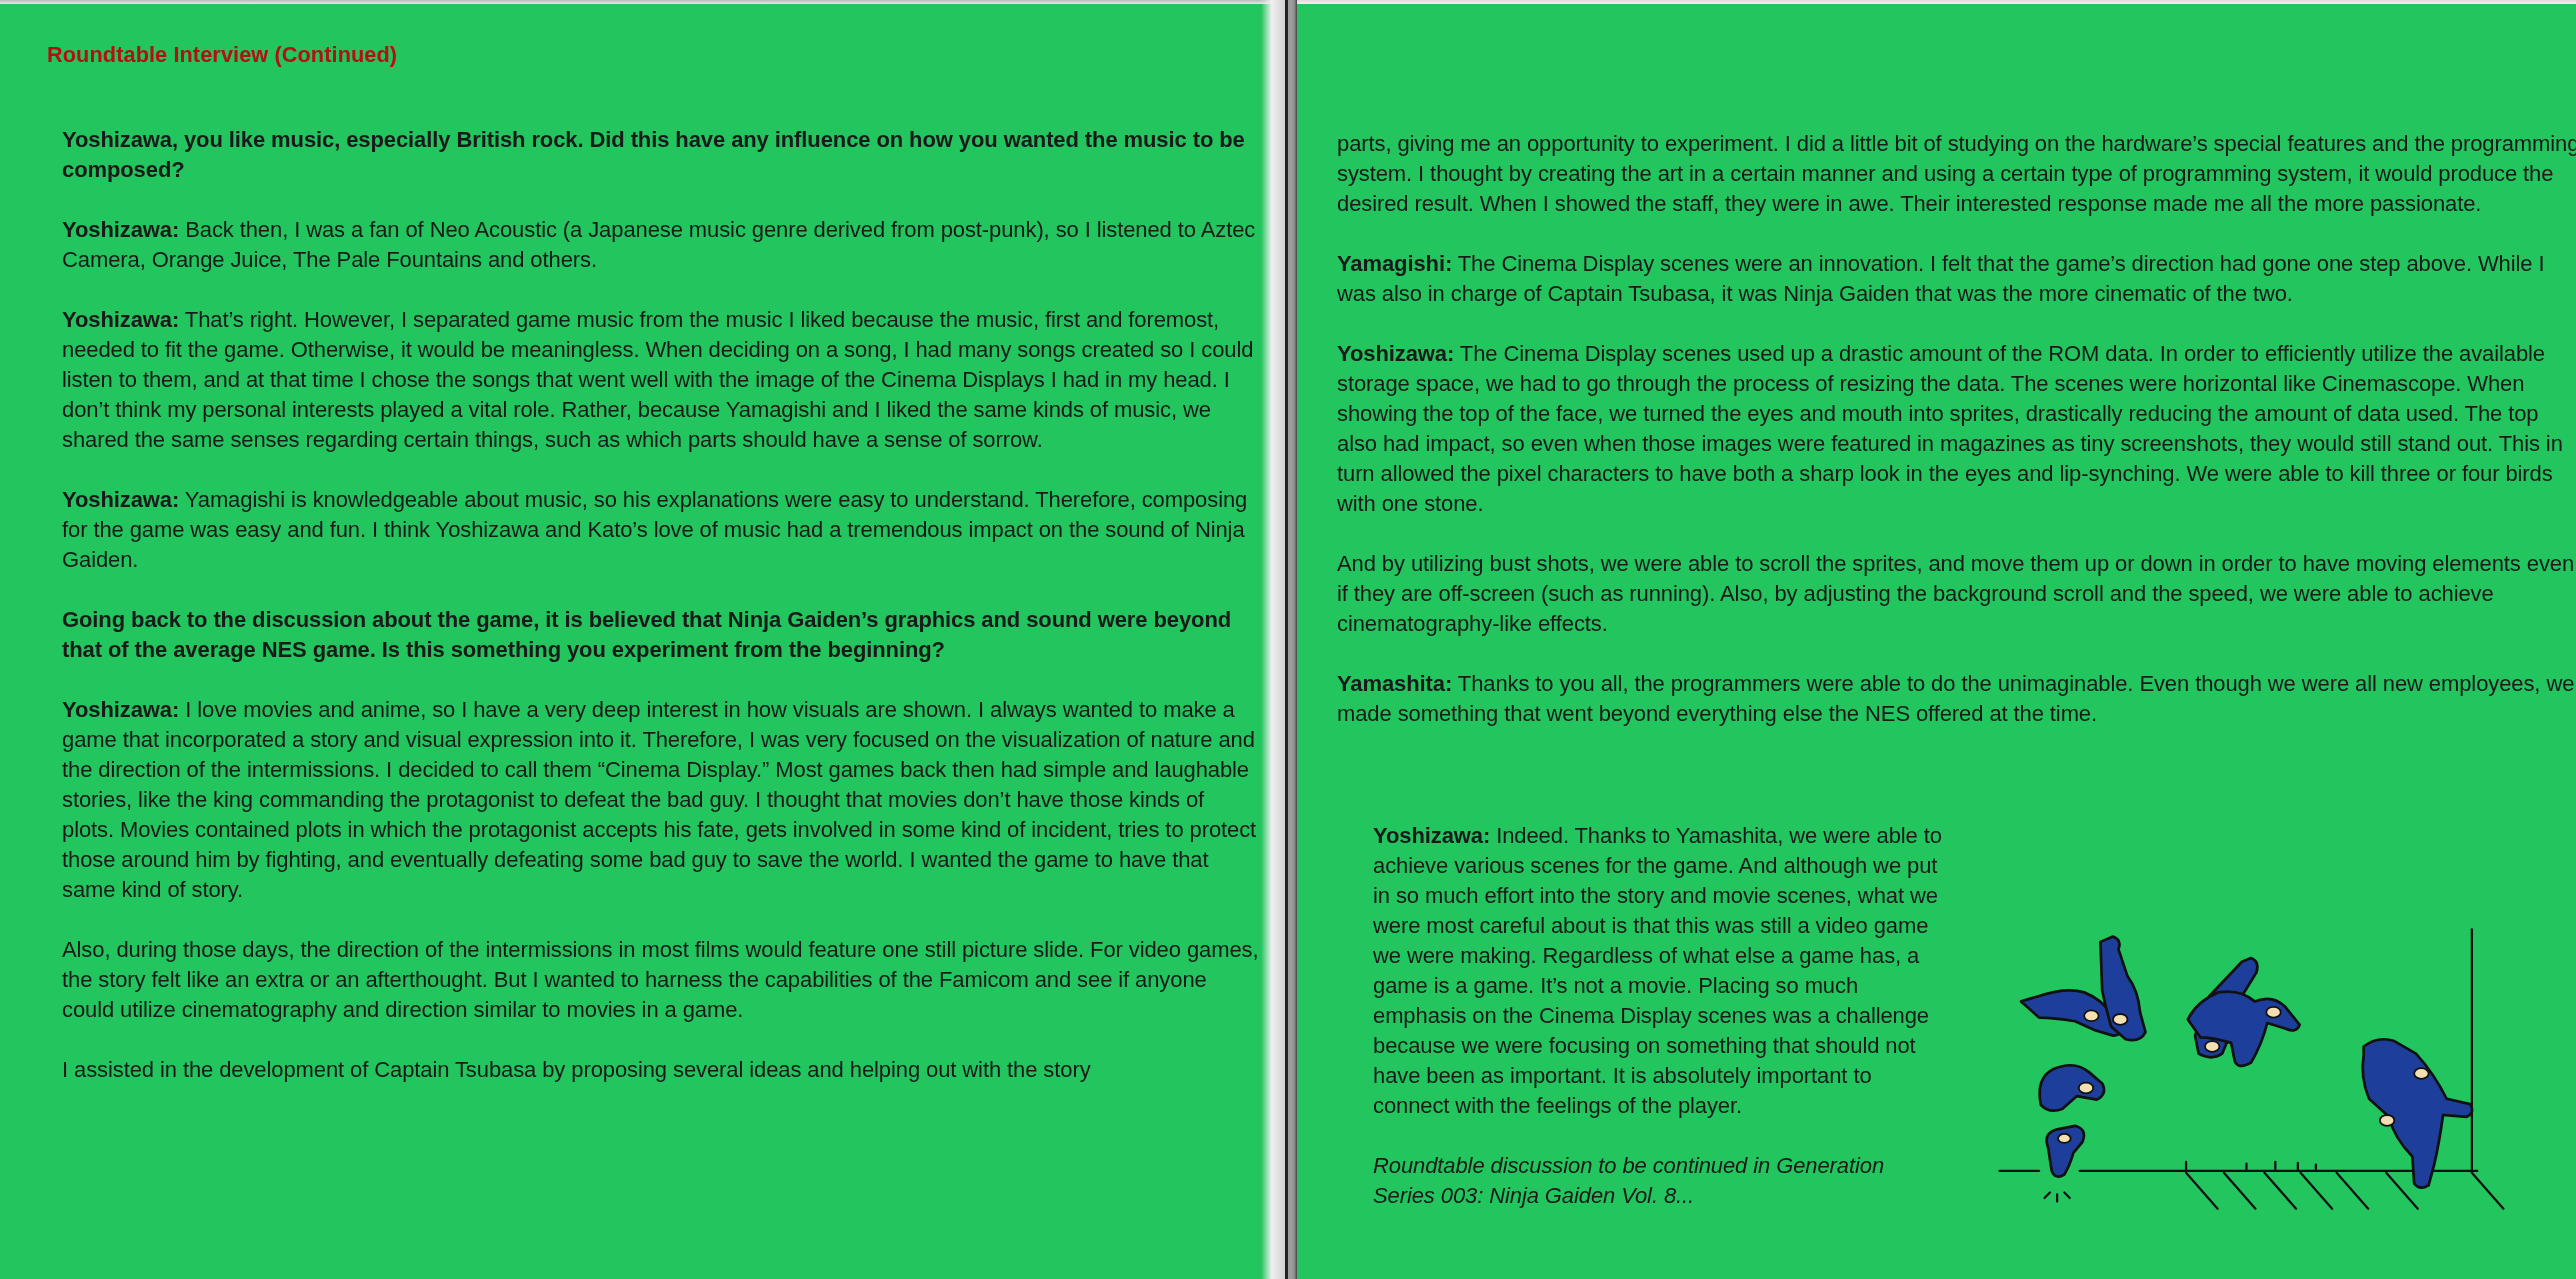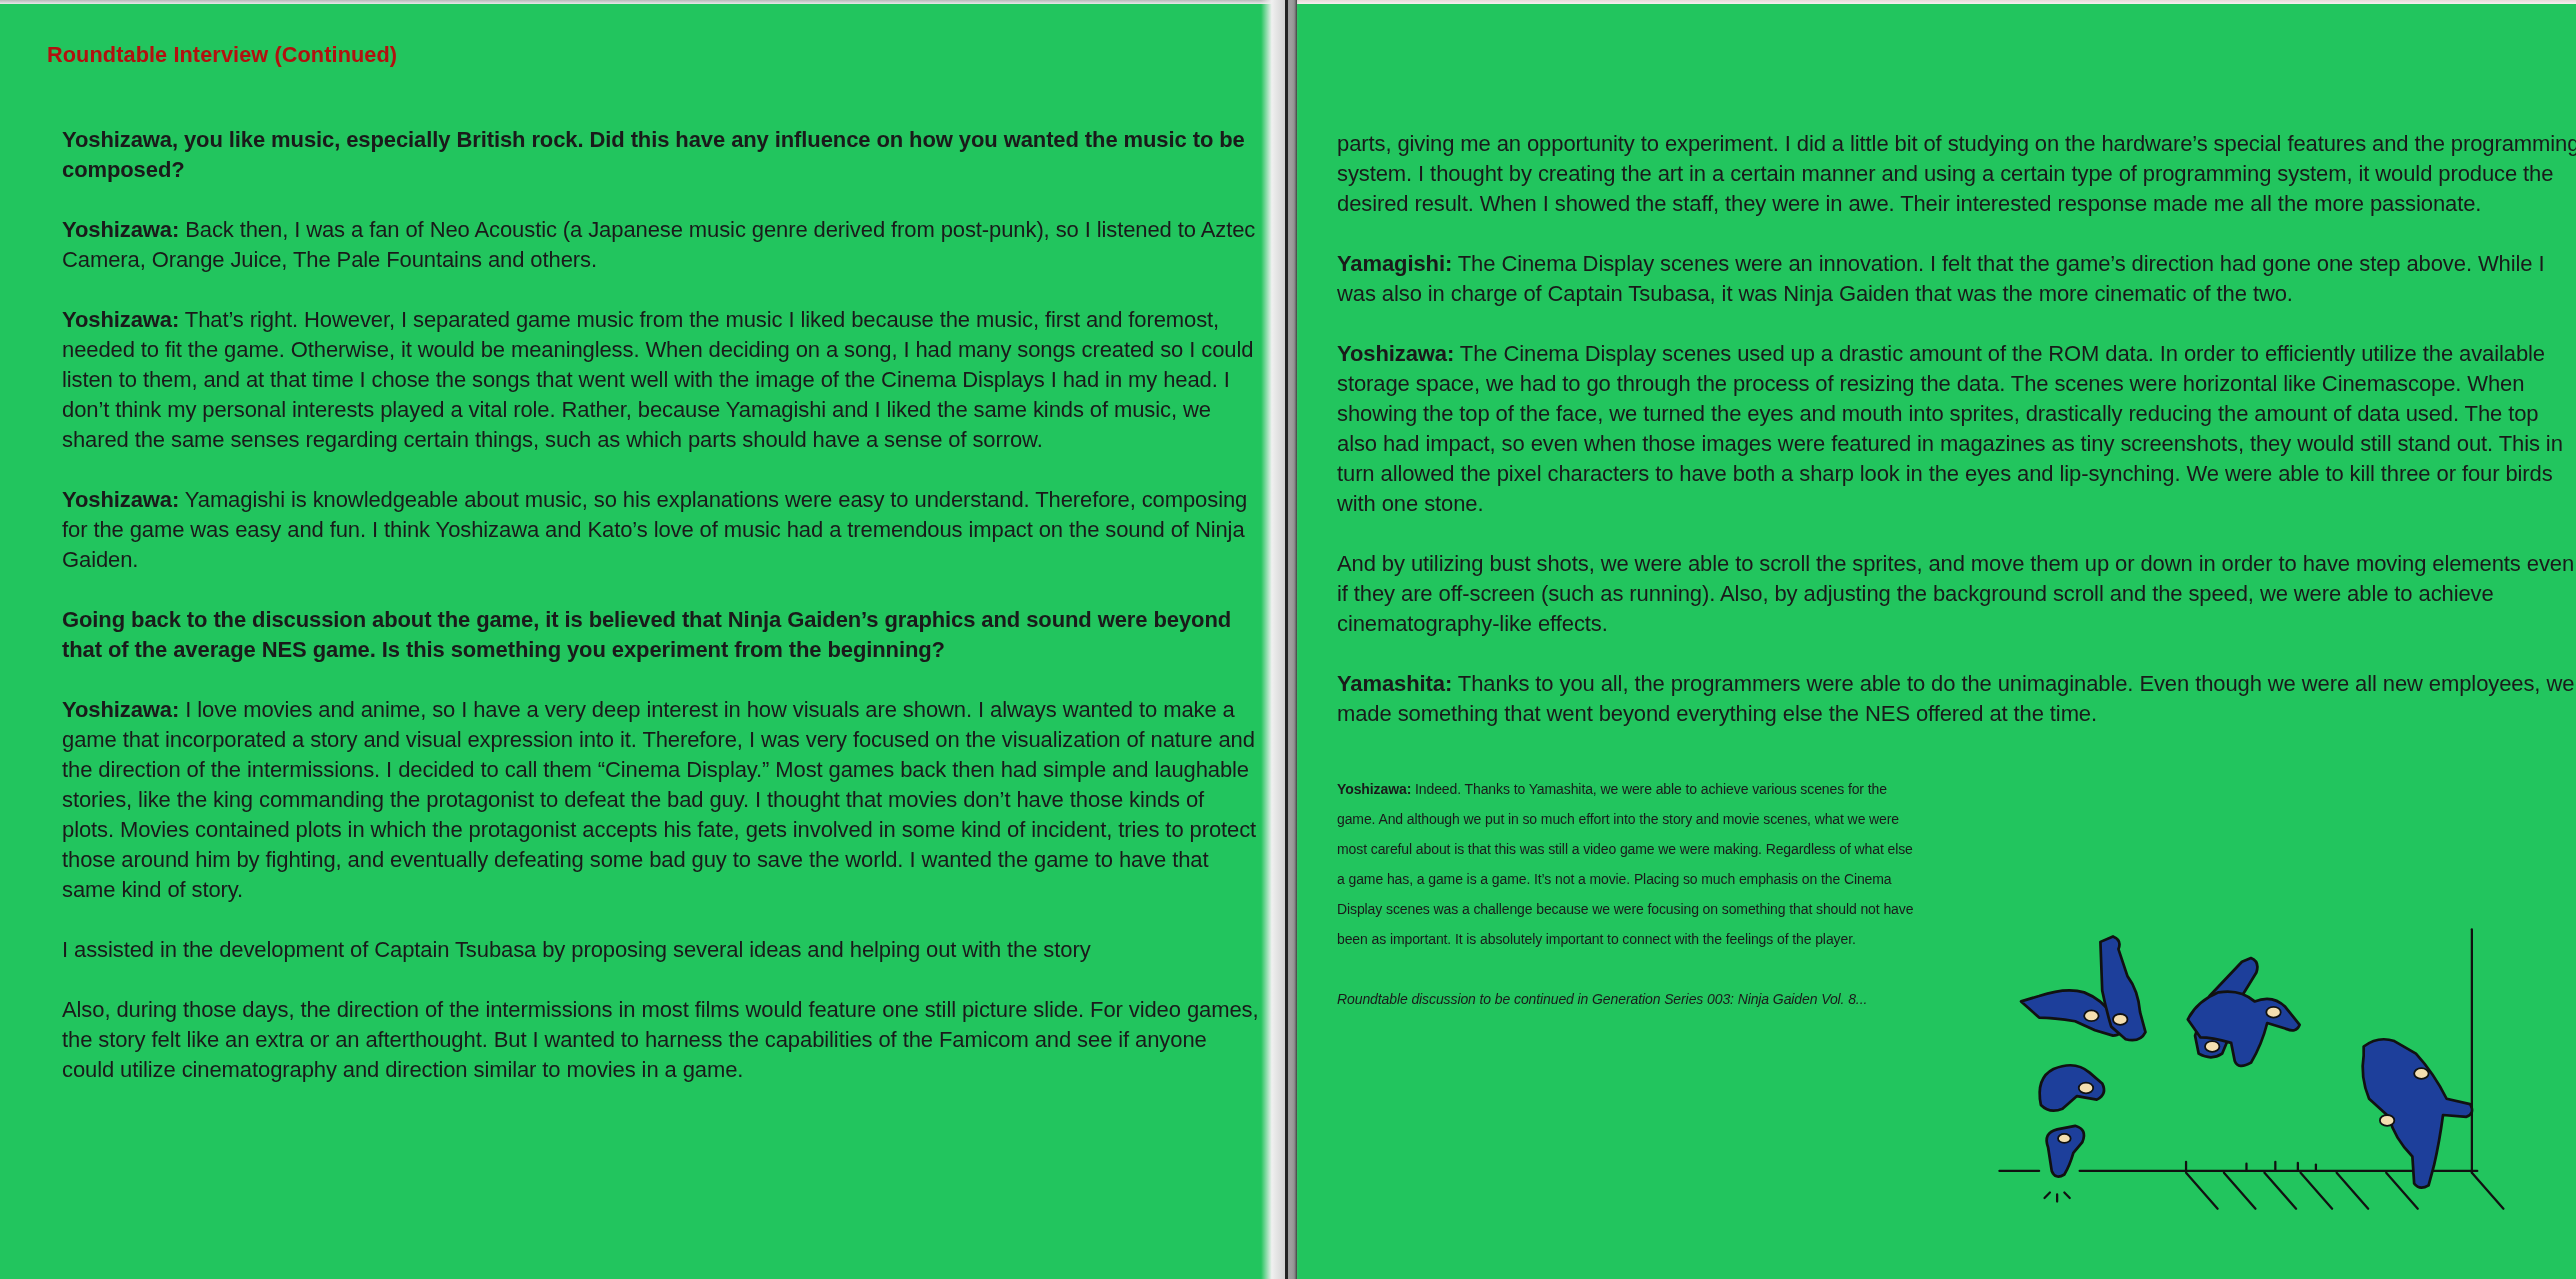--- a/index.html
+++ b/index.html
@@ -39,42 +39,42 @@
   .col {
     position: absolute;
     font-size: 22px; line-height: 30px;
     letter-spacing: -0.1px;
   }
   .col p { margin: 0 0 30px 0; }
   .col .q { font-weight: bold; }
   .col .speaker { font-weight: bold; text-align: center; }
   .left .col { left: 47px; top: 125px; width: 1200px; margin-left: 15px; }
   .right .col { left: 47px; top: 129px; width: 1245px; }
-  .right .col.narrow { top: 774px; width: 577px; font-size: 14px; }
+  .right .col.narrow { top: 821px; width: 577px; font-size: 22px; margin-left: 36px; }
   .col .italic { font-style: italic; }
   .art {
     position: absolute; left: 1985px; top: 911px; width: 559px; height: 307px;
   }
 </style>
 </head>
 <body>
 
 <div class="spread">
 
   <div class="page left">
     <div class="heading">Roundtable Interview (Continued)</div>
     <div class="col">
       <p class="q">Yoshizawa, you like music, especially British rock. Did this have any influence on how you wanted the music to be composed?</p>
       <p><span class="speaker">Yoshizawa:</span><span> Back then, I was a fan of Neo Acoustic (a Japanese music genre derived from post-punk), so I listened to Aztec Camera, Orange Juice, The Pale Fountains and others.</span></p>
       <p><span class="speaker">Yoshizawa:</span><span> That’s right. However, I separated game music from the music I liked because the music, first and foremost, needed to fit the game. Otherwise, it would be meaningless. When deciding on a song, I had many songs created so I could listen to them, and at that time I chose the songs that went well with the image of the Cinema Displays I had in my head. I don’t think my personal interests played a vital role. Rather, because Yamagishi and I liked the same kinds of music, we shared the same senses regarding certain things, such as which parts should have a sense of sorrow.</span></p>
       <p><span class="speaker">Yoshizawa:</span><span> Yamagishi is knowledgeable about music, so his explanations were easy to understand. Therefore, composing for the game was easy and fun. I think Yoshizawa and Kato’s love of music had a tremendous impact on the sound of Ninja Gaiden.</span></p>
       <p class="q">Going back to the discussion about the game, it is believed that Ninja Gaiden’s graphics and sound were beyond that of the average NES game. Is this something you experiment from the beginning?</p>
       <p><span class="speaker">Yoshizawa:</span><span> I love movies and anime, so I have a very deep interest in how visuals are shown. I always wanted to make a game that incorporated a story and visual expression into it. Therefore, I was very focused on the visualization of nature and the direction of the intermissions. I decided to call them “Cinema Display.” Most games back then had simple and laughable stories, like the king commanding the protagonist to defeat the bad guy. I thought that movies don’t have those kinds of plots. Movies contained plots in which the protagonist accepts his fate, gets involved in some kind of incident, tries to protect those around him by fighting, and eventually defeating some bad guy to save the world. I wanted the game to have that same kind of story.</span></p>
+      <p>Also, during those days, the direction of the intermissions in most films would feature one still picture slide. For video games, the story felt like an extra or an afterthought. But I wanted to harness the capabilities of the Famicom and see if anyone could utilize cinematography and direction similar to movies in a game.</p>
       <p>I assisted in the development of Captain Tsubasa by proposing several ideas and helping out with the story</p>
-      <p>Also, during those days, the direction of the intermissions in most films would feature one still picture slide. For video games, the story felt like an extra or an afterthought. But I wanted to harness the capabilities of the Famicom and see if anyone could utilize cinematography and direction similar to movies in a game.</p>
     </div>
   </div>
 
   <div class="page right">
     <div class="col">
       <p>parts, giving me an opportunity to experiment. I did a little bit of studying on the hardware’s special features and the programming system. I thought by creating the art in a certain manner and using a certain type of programming system, it would produce the desired result. When I showed the staff, they were in awe. Their interested response made me all the more passionate.</p>
       <p><span class="speaker">Yamagishi:</span><span> The Cinema Display scenes were an innovation. I felt that the game’s direction had gone one step above. While I was also in charge of Captain Tsubasa, it was Ninja Gaiden that was the more cinematic of the two.</span></p>
       <p><span class="speaker">Yoshizawa:</span><span> The Cinema Display scenes used up a drastic amount of the ROM data. In order to efficiently utilize the available storage space, we had to go through the process of resizing the data. The scenes were horizontal like Cinemascope. When showing the top of the face, we turned the eyes and mouth into sprites, drastically reducing the amount of data used. The top also had impact, so even when those images were featured in magazines as tiny screenshots, they would still stand out. This in turn allowed the pixel characters to have both a sharp look in the eyes and lip-synching. We were able to kill three or four birds with one stone.</span></p>
       <p>And by utilizing bust shots, we were able to scroll the sprites, and move them up or down in order to have moving elements even if they are off-screen (such as running). Also, by adjusting the background scroll and the speed, we were able to achieve cinematography-like effects.</p>
       <p><span class="speaker">Yamashita:</span><span> Thanks to you all, the programmers were able to do the unimaginable. Even though we were all new employees, we made something that went beyond everything else the NES offered at the time.</span></p>

